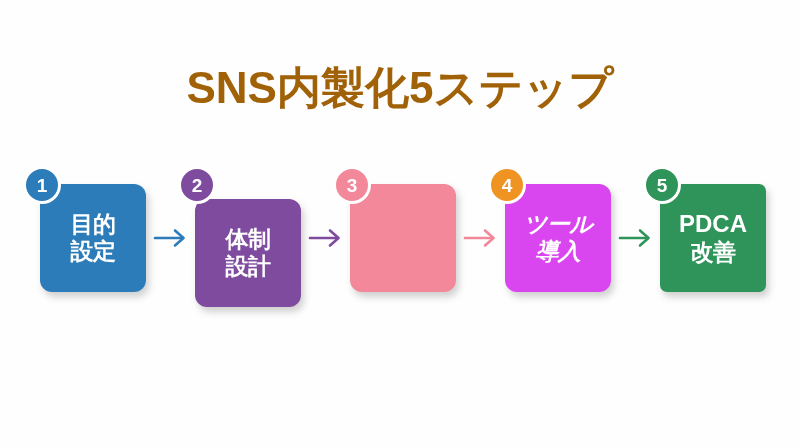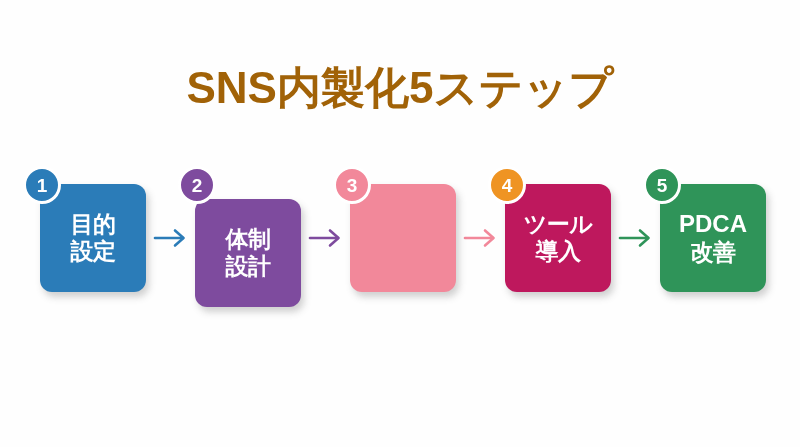--- a/index.html
+++ b/index.html
@@ -167,38 +167,38 @@
     <div class="arrow">
       <svg width="36" height="22" viewBox="0 0 36 22" aria-hidden="true">
         <g class="arrow-g" fill="none" stroke-width="2.6" stroke-linecap="round" stroke-linejoin="round" stroke="#f2889a">
           <path d="M2 11 H30"></path>
           <path d="M22 3.5 L30.5 11 L22 18.5"></path>
         </g>
       </svg>
     </div>
 
     <div class="step">
-      <div class="step-box" style="background: #be185d;">
+      <div class="step-box" style="background: #d946ef; font-style: italic;">
         <div class="step-label">ツール</div>
         <div class="step-label">導入</div>
       </div>
       <div class="badge" style="background: rgb(239, 148, 35);">4</div>
     </div>
 
     <div class="arrow">
       <svg width="36" height="22" viewBox="0 0 36 22" aria-hidden="true">
         <g class="arrow-g" fill="none" stroke-width="2.6" stroke-linecap="round" stroke-linejoin="round" stroke="#2f9459">
           <path d="M2 11 H30"></path>
           <path d="M22 3.5 L30.5 11 L22 18.5"></path>
         </g>
       </svg>
     </div>
 
     <div class="step">
-      <div class="step-box" style="background: rgb(47, 148, 89);">
+      <div class="step-box" style="background: rgb(47, 148, 89); border-radius: 7px;">
         <div class="step-label latin">PDCA</div>
         <div class="step-label">改善</div>
       </div>
       <div class="badge" style="background: rgb(47, 148, 89);">5</div>
     </div>
 
   </div>
 </div>
 
 </body></html>

